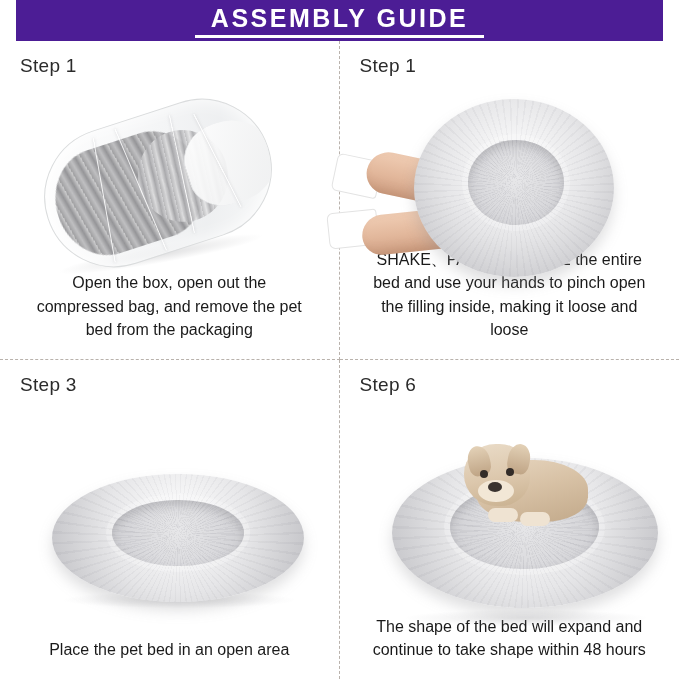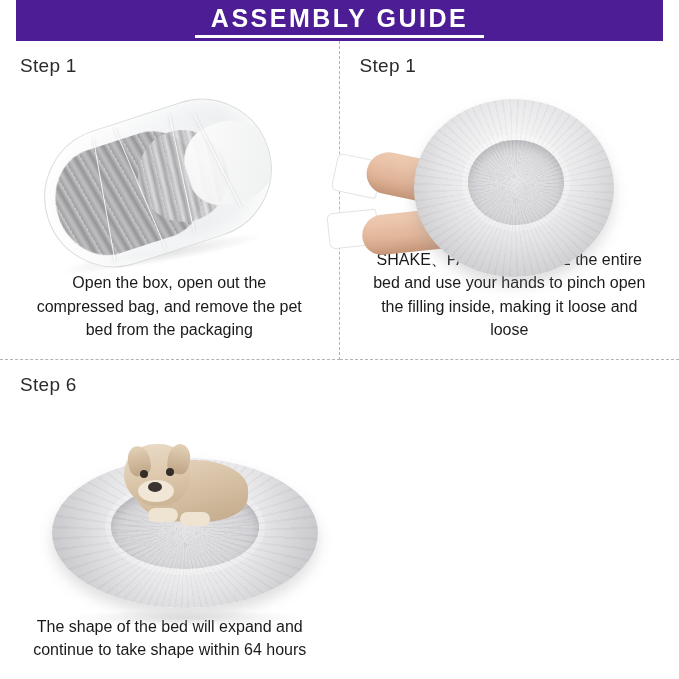--- a/index.html
+++ b/index.html
@@ -413,20 +413,32 @@
             <div class="finger" style="right:-8px; top:18px; width:26px;"></div>
           </div>
           <div class="donut fur-outer">
             <div class="donut-hole"></div>
           </div>
         </div>
       </div>
       <div class="caption">SHAKE、PAT、MASSAGE the entire bed and use your hands to pinch open the filling inside, making it loose and loose</div>
     </div>
 
+    <div class="cell c3">
+      <div class="step-label">Step 3</div>
+      <div class="art">
+        <div class="bed3-shadow"></div>
+        <div class="bed3">
+          <div class="donut fur-outer">
+            <div class="donut-hole" style="left:24%; top:20%; width:52%; height:52%;"></div>
+          </div>
+        </div>
+      </div>
+      <div class="caption">Place the pet bed in an open area</div>
+    </div>
 
     <div class="cell">
       <div class="step-label">Step 6</div>
       <div class="art">
         <div class="bed4-shadow"></div>
         <div class="bed4">
           <div class="donut fur-outer">
             <div class="donut-hole" style="left:22%; top:18%; width:56%; height:56%;"></div>
           </div>
           <div class="dog">
@@ -437,17 +449,17 @@
               <div class="dog-ear l"></div>
               <div class="dog-ear r"></div>
               <div class="dog-eye l"></div>
               <div class="dog-eye r"></div>
               <div class="dog-muzzle"></div>
               <div class="dog-nose"></div>
             </div>
           </div>
         </div>
       </div>
-      <div class="caption">The shape of the bed will expand and continue to take shape within 64 hours</div>
+      <div class="caption">The shape of the bed will expand and continue to take shape within 48 hours</div>
     </div>
 
   </div>
 </div>
 
 </body></html>

